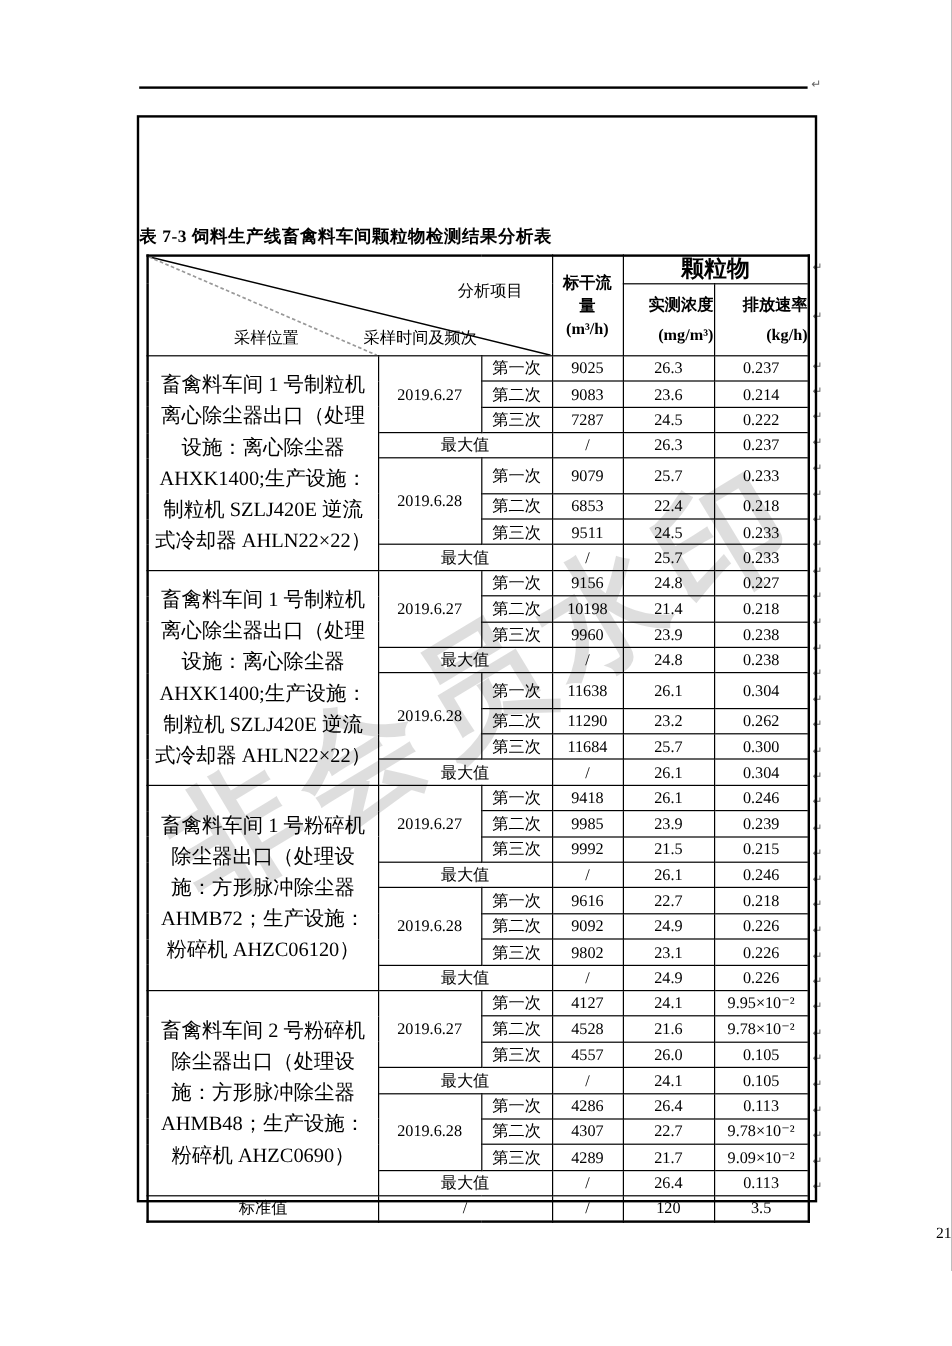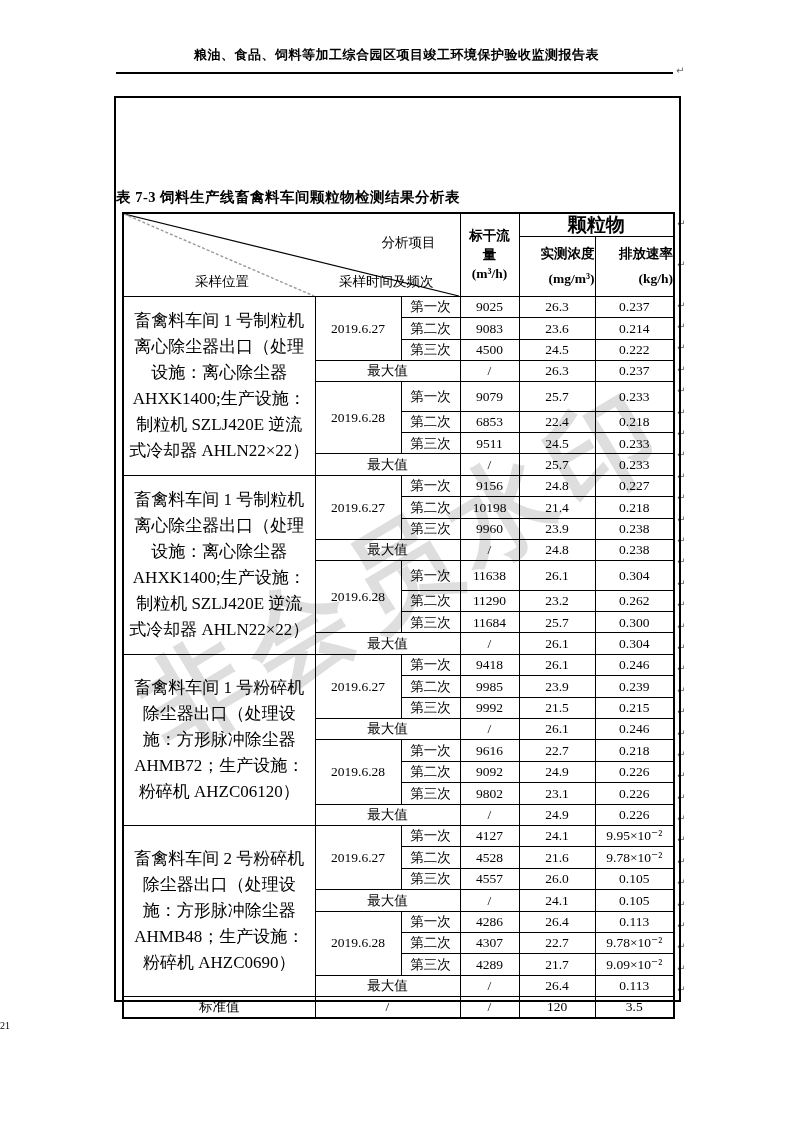--- a/index.html
+++ b/index.html
@@ -31,34 +31,33 @@
                font-size:13.5px;line-height:1.15;overflow:hidden;}
   .dtable thead th{font-weight:bold;}
   .row-pm{height:22px;}
   .row-sub{height:60px;}
   .dtable tbody tr{height:21.4px;}
   td.loc{font-size:17px;line-height:26px;padding:11px 5px;}
   th.corner{position:relative;padding:0;}
   .corner-label{position:absolute;font-size:13.5px;font-weight:normal;white-space:nowrap;}
   .lbl-top{right:24px;top:21px;}
   .lbl-left{left:71px;bottom:6px;}
-  .lbl-mid{left:179px;bottom:6px;margin-left:36px;}
+  .lbl-mid{left:179px;bottom:6px;}
   .hdr-unit{font-weight:bold;}
   .flow-lines div{line-height:19px;font-weight:bold;}
   th.pm-head{font-size:19px;}
   .two-line div{line-height:25px;text-align:right;}
 
-  .page-number{position:absolute;top:1020px;left:0;width:100%;text-align:left;font-size:10px;}
+  .page-number{position:absolute;top:1020px;left:0;width:100%;text-align:right;font-size:13px;}
 </style>
 </head>
 <body>
 
 <div class="page">
 
-  <div class="running-header">粮油、食品、饲料等加工综合园区项目竣工环境保护验收监测报告表</div>
   <div class="header-rule"></div>
   <span class="pmark" style="left:676px;top:66px;">↵</span>
 
   <div class="watermark">非会员水印</div>
 
   <div class="content-box">
 
 
     <div class="table-title">表 7-3  饲料生产线畜禽料车间颗粒物检测结果分析表</div>
 
@@ -116,21 +115,21 @@
             <td>0.237</td>
           </tr>
           <tr>
             <td>第二次</td>
             <td>9083</td>
             <td>23.6</td>
             <td>0.214</td>
           </tr>
           <tr>
             <td>第三次</td>
-            <td>4500</td>
+            <td>7287</td>
             <td>24.5</td>
             <td>0.222</td>
           </tr>
           <tr>
             <td colspan="2">最大值</td>
             <td>/</td>
             <td>26.3</td>
             <td>0.237</td>
           </tr>
           <tr>

